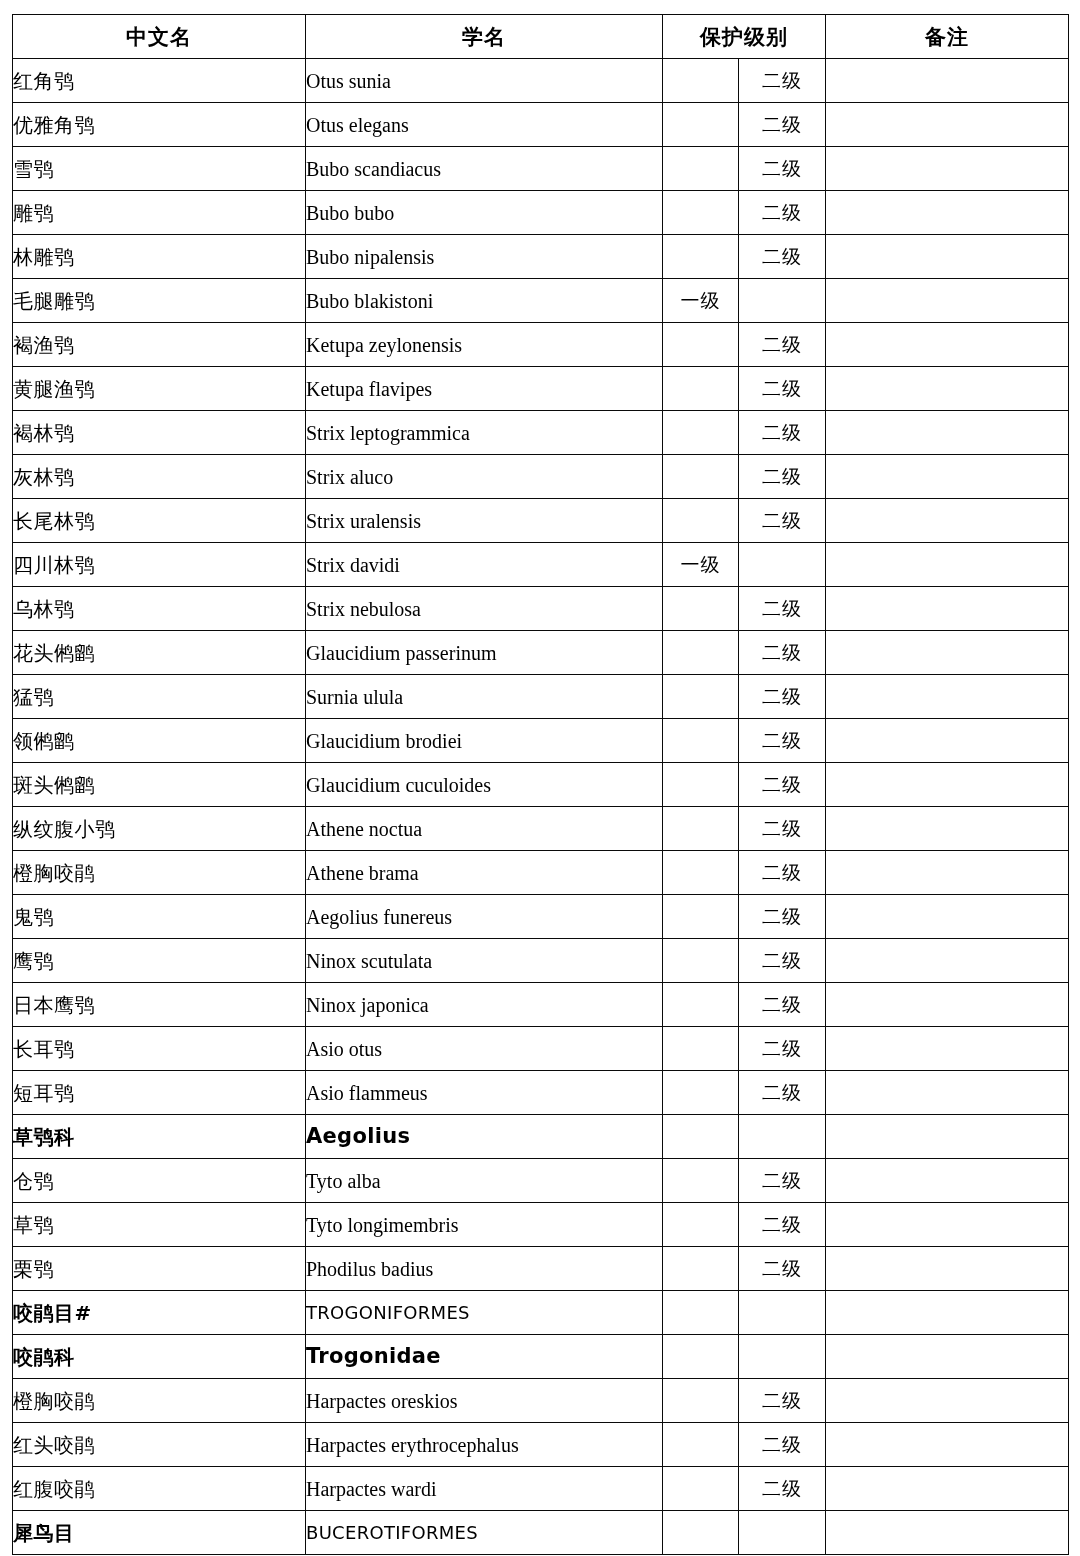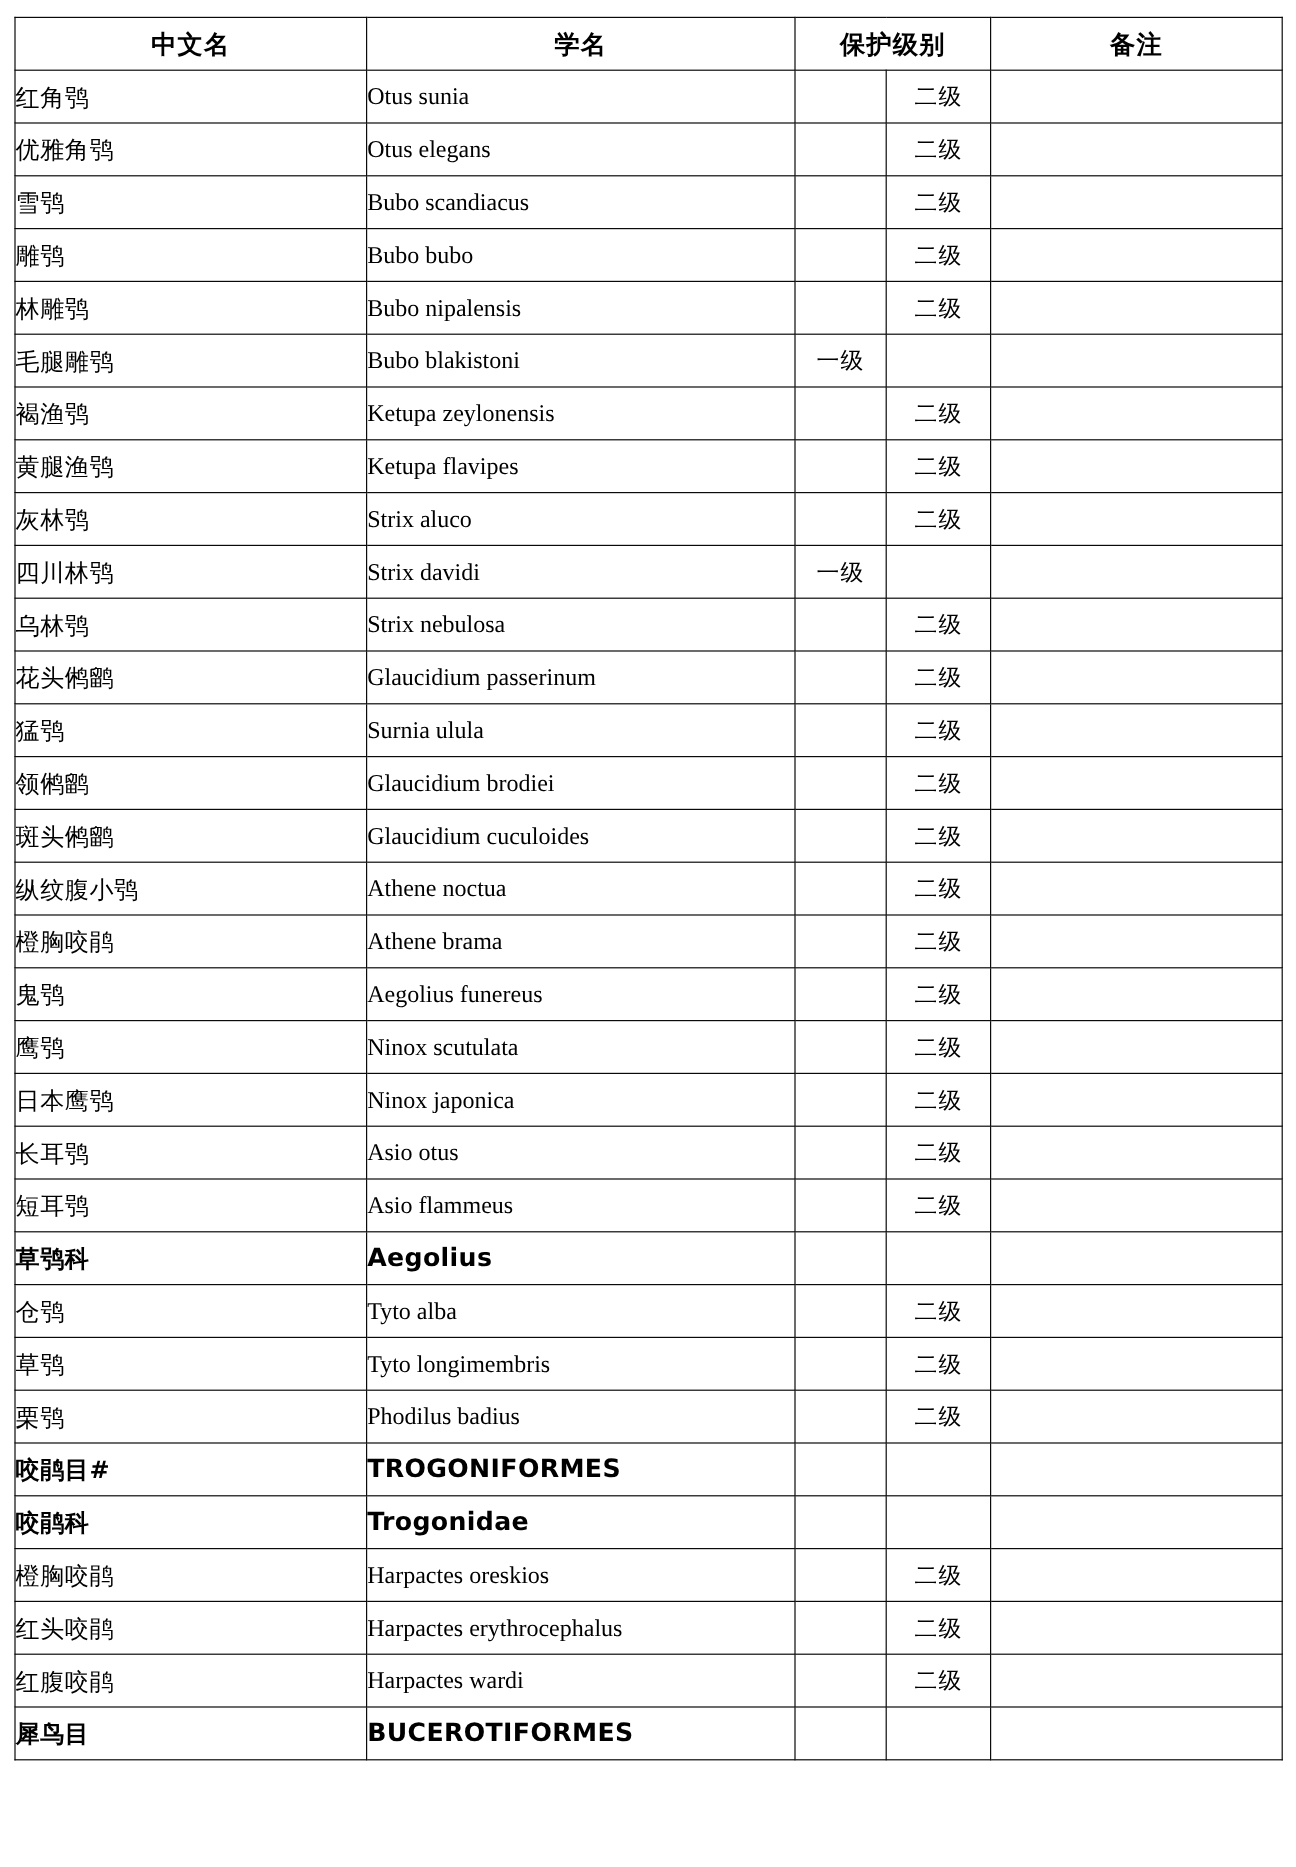--- a/index.html
+++ b/index.html
@@ -77,23 +77,23 @@
   td.lvl {
     text-align: center;
     font-size: 19px;
     font-family: "DejaVu Sans", "Liberation Sans", sans-serif;
     letter-spacing: 1px;
   }
   td.note { }
 
   
   tr.rank-order  td.cn  { padding-left: 2px;  font-weight: bold; }
-  tr.rank-order  td.sci { font-style: normal; font-weight: bold;
+  tr.rank-order  td.sci { font-style: normal; font-weight: normal;
                           font-family: "DejaVu Sans", "Liberation Sans", sans-serif;
-                          letter-spacing: 0.3px; font-size: 21px; }
+                          letter-spacing: 0.3px; font-size: 18px; }
   tr.rank-family td.cn  { padding-left: 24px; font-weight: bold; }
   tr.rank-family td.sci { font-style: normal; font-weight: bold;
                           font-family: "DejaVu Sans", "Liberation Sans", sans-serif;
                           letter-spacing: 0.3px; font-size: 21px; }
   tr.rank-species td.cn { padding-left: 45px; font-weight: normal; }
 </style>
 </head>
 <body>
 
 <div id="page">
@@ -165,22 +165,36 @@
           <td class="note"></td>
         </tr>
         <tr class="rank-species">
           <td class="cn">黄腿渔鸮</td>
           <td class="sci">Ketupa flavipes</td>
           <td class="lvl"></td>
           <td class="lvl">二级</td>
           <td class="note"></td>
         </tr>
         <tr class="rank-species">
+          <td class="cn">褐林鸮</td>
+          <td class="sci">Strix leptogrammica</td>
+          <td class="lvl"></td>
+          <td class="lvl">二级</td>
+          <td class="note"></td>
+        </tr>
+        <tr class="rank-species">
           <td class="cn">灰林鸮</td>
           <td class="sci">Strix aluco</td>
+          <td class="lvl"></td>
+          <td class="lvl">二级</td>
+          <td class="note"></td>
+        </tr>
+        <tr class="rank-species">
+          <td class="cn">长尾林鸮</td>
+          <td class="sci">Strix uralensis</td>
           <td class="lvl"></td>
           <td class="lvl">二级</td>
           <td class="note"></td>
         </tr>
         <tr class="rank-species">
           <td class="cn">四川林鸮</td>
           <td class="sci">Strix davidi</td>
           <td class="lvl">一级</td>
           <td class="lvl"></td>
           <td class="note"></td>

